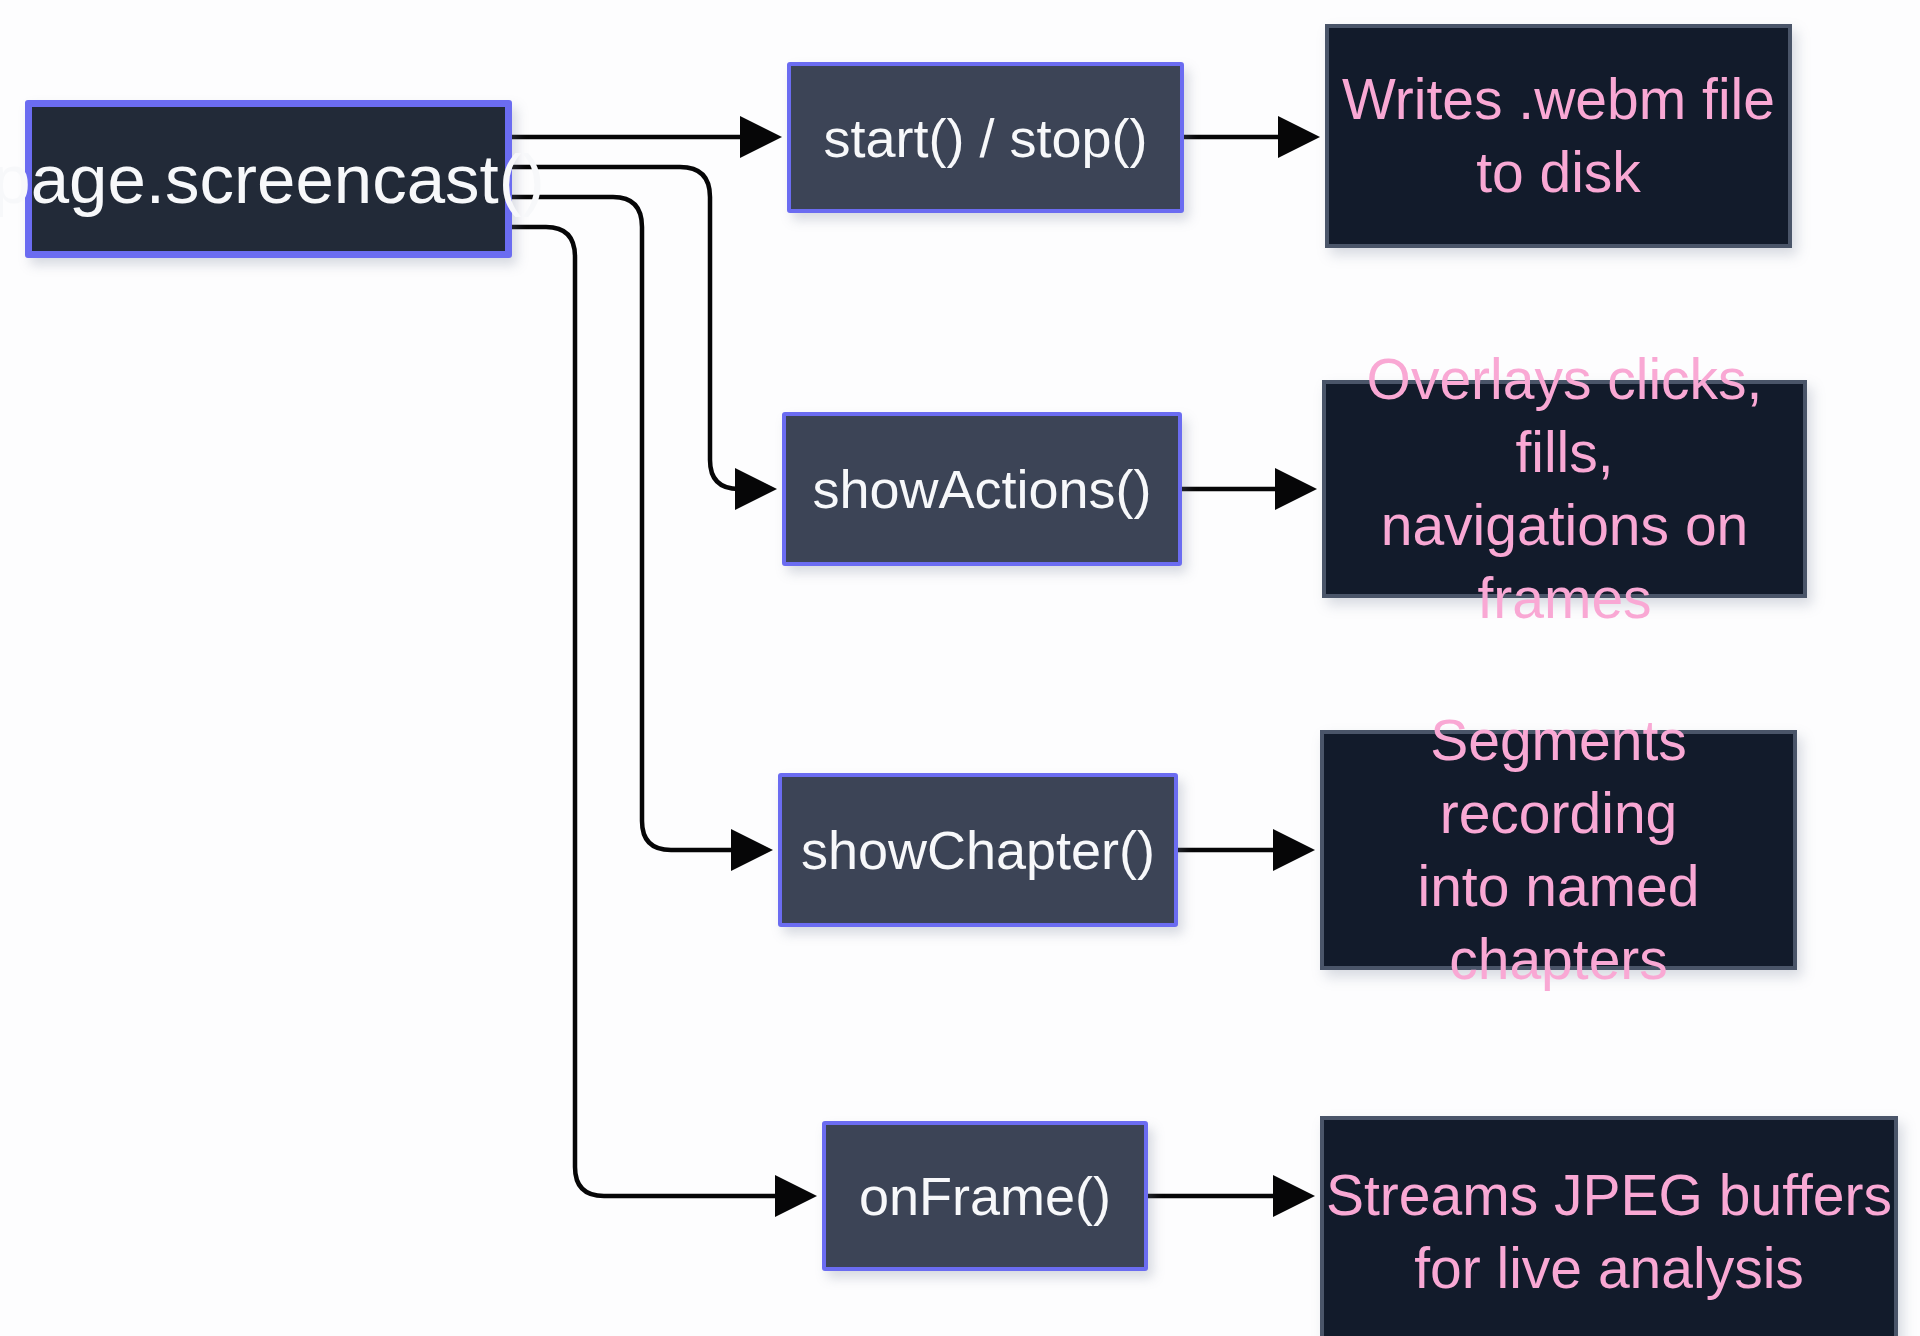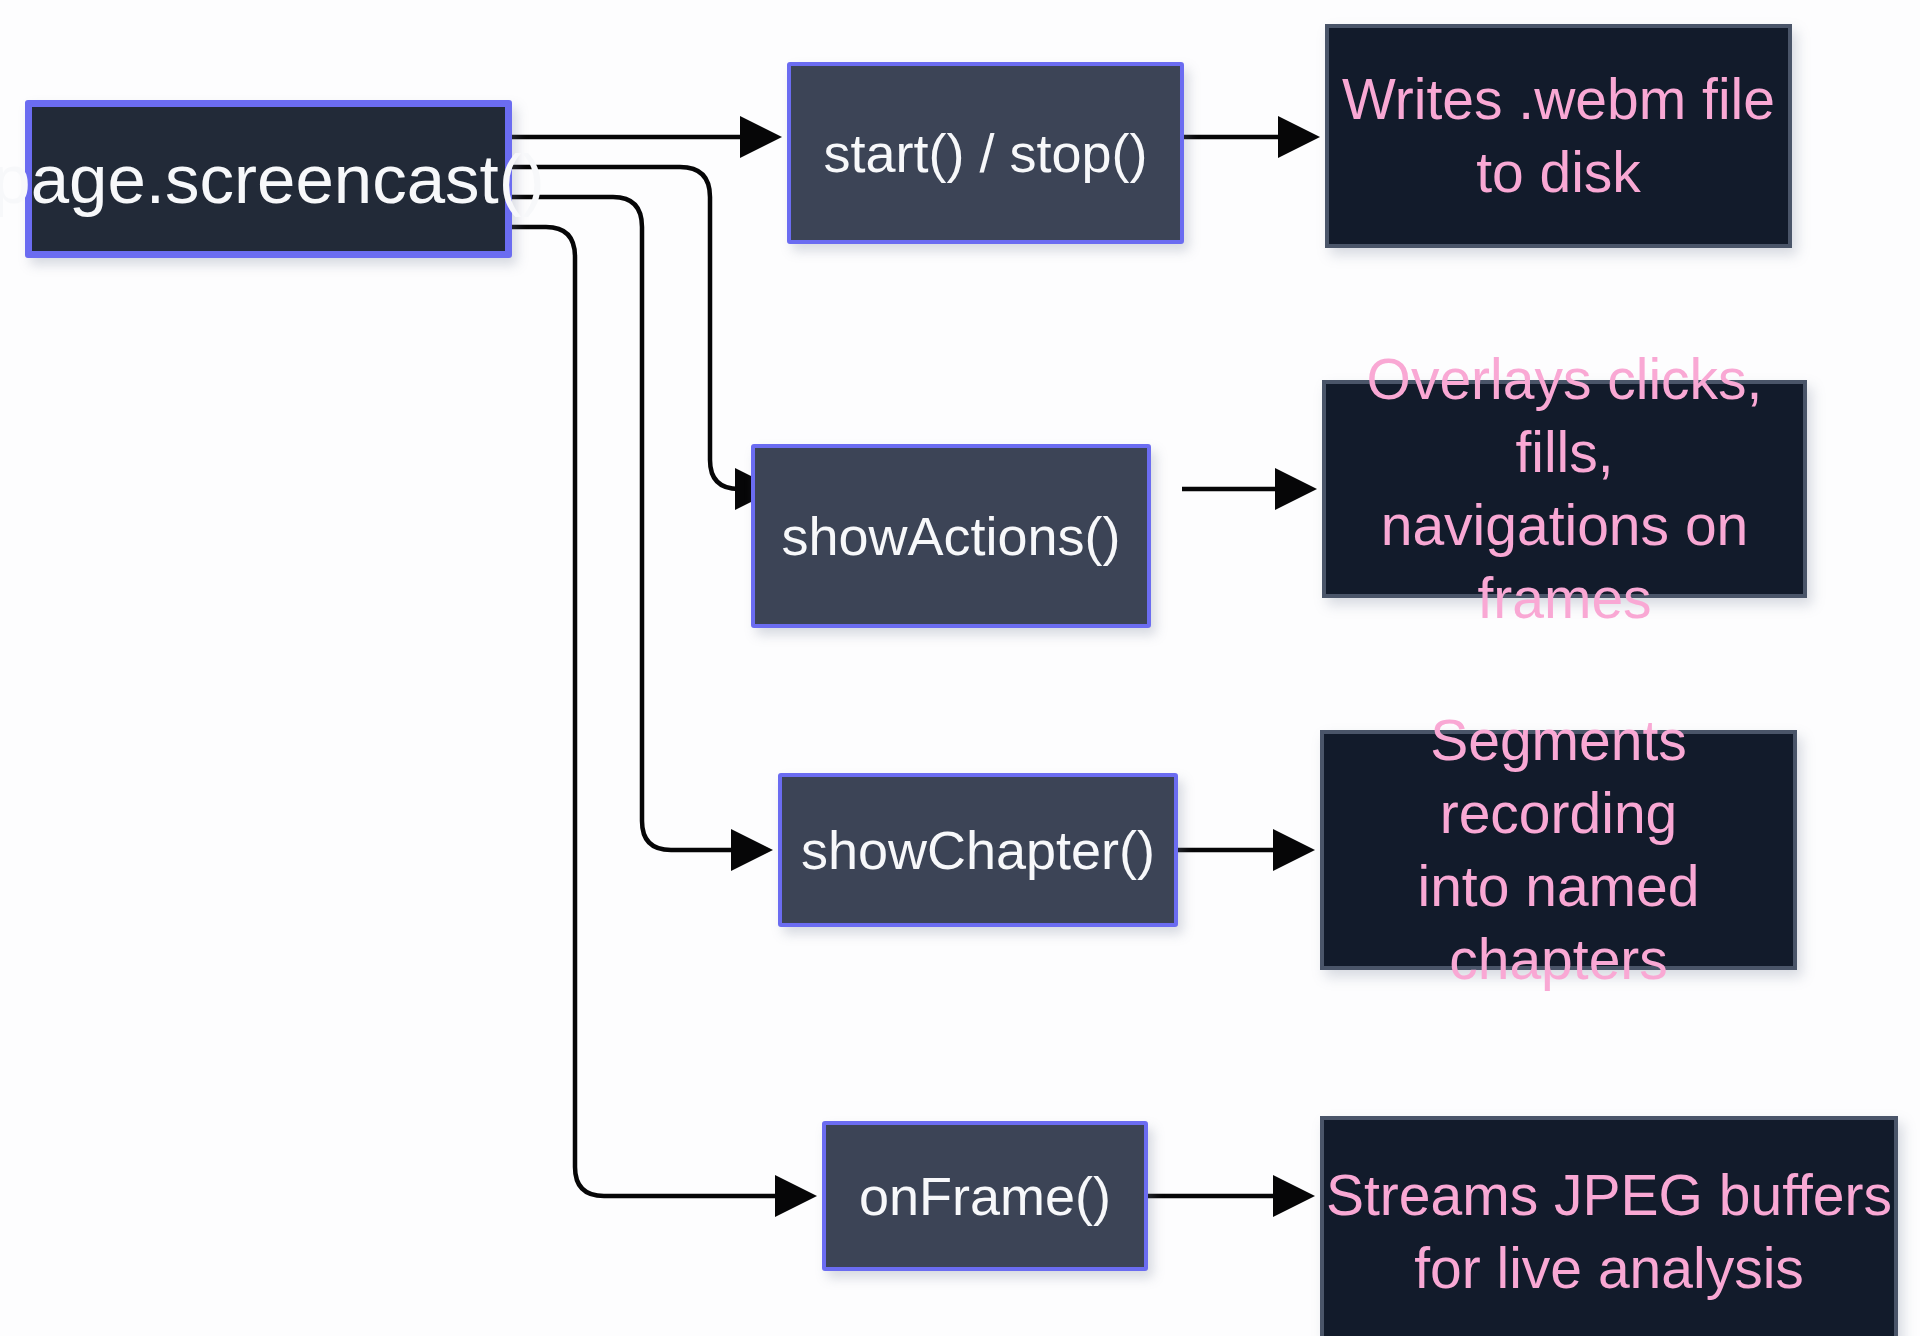--- a/index.html
+++ b/index.html
@@ -47,22 +47,22 @@
     border: 7px solid #6b6cf1;
     color: #f7f8fa;
     font-size: 69px;
   }
   .node-method {
     background: #3c4456;
     border: 4px solid #6b6cf1;
     color: #f7f8fa;
     font-size: 54px;
   }
-  .node-method-1 { left: 787px; top: 62px;   width: 397px; height: 182px; }
-  .node-method-2 { left: 751px; top: 412px;  width: 400px; height: 184px; margin-top: 32px; }
+  .node-method-1 { left: 787px; top: 62px;   width: 397px; height: 151px; }
+  .node-method-2 { left: 782px; top: 412px;  width: 400px; height: 154px; }
   .node-method-3 { left: 778px; top: 773px;  width: 400px; height: 154px; }
   .node-method-4 { left: 822px; top: 1121px; width: 326px; height: 150px; }
   .node-result {
     background: #121b2b;
     border: 4px solid #4a5569;
     border-radius: 0;
     color: #f9a8d4;
     font-size: 57px;
     line-height: 1.28;
     white-space: pre-line;

